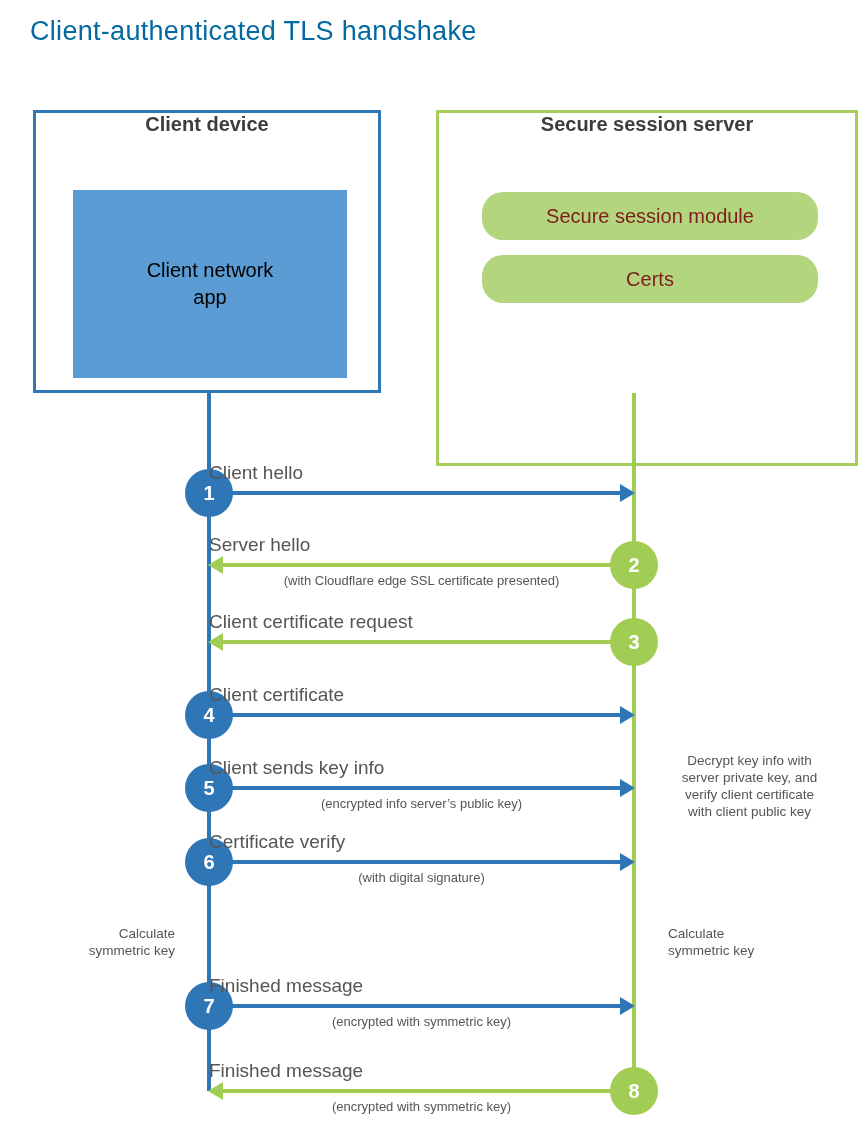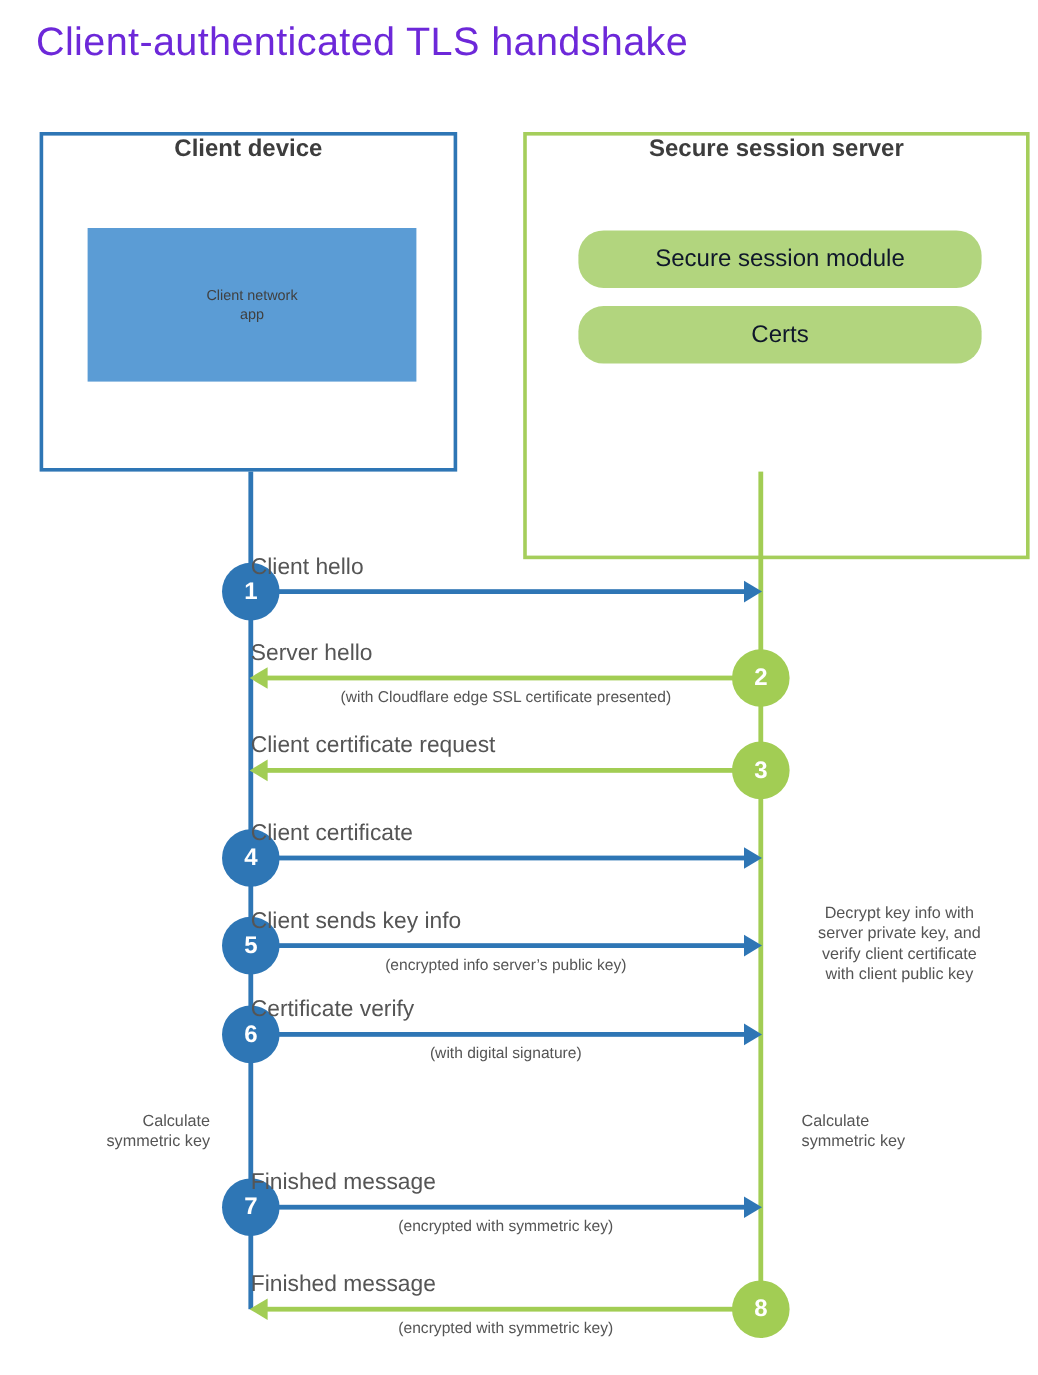--- a/index.html
+++ b/index.html
@@ -2,37 +2,37 @@
 <html><head>
 <meta charset="utf-8">
 <style>
   html,body{margin:0;padding:0;background:#fff;}
   #canvas{
     position:relative;width:865px;height:1146px;background:#ffffff;
     font-family:"Liberation Sans",sans-serif;overflow:hidden;
     --blue:#2E76B5;--blue-fill:#5B9CD5;--green:#A2CD54;--green-fill:#B2D57E;--green-border:#A5CE5B;
   }
   .page-title{
-    position:absolute;left:30px;top:16px;font-size:33px;font-weight:300;
-    color:#6d28d9;letter-spacing:.3px;
+    position:absolute;left:30px;top:16px;font-size:27px;font-weight:300;
+    color:#0369a1;letter-spacing:.3px;
   }
 
   
   .outer-box{position:absolute;top:110px;background:#fff;box-sizing:border-box;}
   .client-box{left:33px;width:348px;height:283px;border:3px solid var(--blue);}
   .server-box{left:436px;width:422px;height:356px;border:3px solid var(--green-border);}
   .box-title{text-align:center;font-size:20px;font-weight:700;color:#3d3d3d;}
   .app-box{
-    position:absolute;left:37px;top:77px;width:274px;height:128px;background:var(--blue-fill);
+    position:absolute;left:37px;top:77px;width:274px;height:188px;background:var(--blue-fill);
     display:flex;align-items:center;justify-content:center;text-align:center;
-    color:#404040;font-size:12px;line-height:1.35;white-space:pre-line;
+    color:#000000;font-size:20px;line-height:1.35;white-space:pre-line;
   }
   .module-bar{
     position:absolute;left:43px;width:336px;height:48px;background:var(--green-fill);
-    display:flex;align-items:center;justify-content:center;color:#0f172a;font-size:20px;border-radius:21px;
+    display:flex;align-items:center;justify-content:center;color:#7f1d1d;font-size:20px;border-radius:21px;
   }
   .bar-0{top:79px}.bar-1{top:142px}.bar-2{top:203px}
 
   
   .lifeline{position:absolute;top:393px;width:4px;height:698px;}
   .lifeline.blue{left:207px;background:var(--blue);}
   .lifeline.green{left:632px;background:var(--green);}
 
   
   .step{position:absolute;left:0;width:865px;height:0;}

